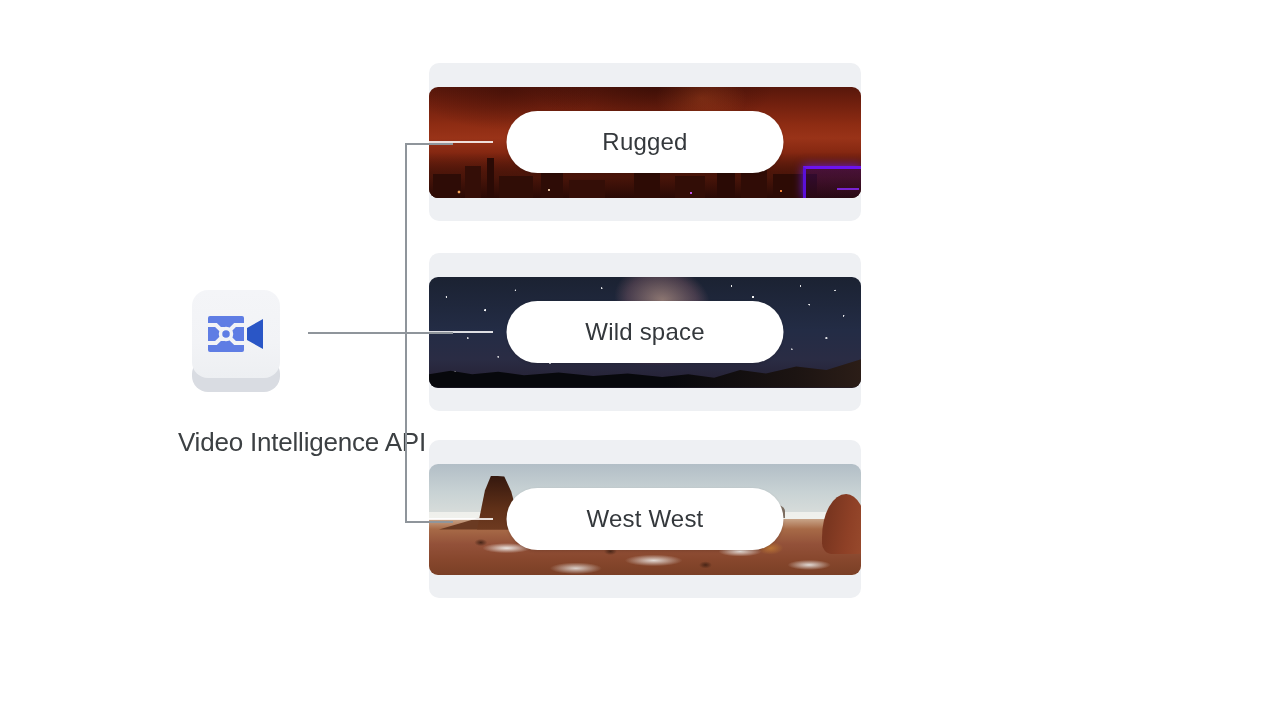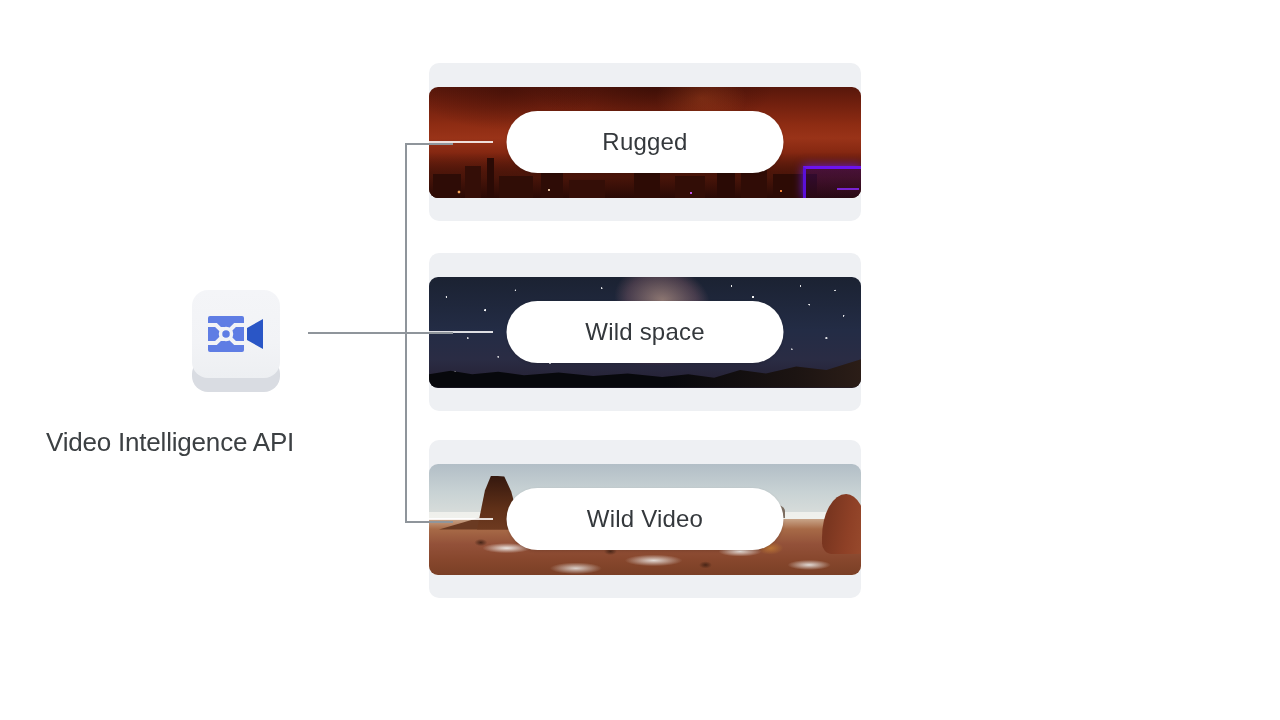--- a/index.html
+++ b/index.html
@@ -31,21 +31,21 @@
 
   
   .tile{position:absolute;left:192px;top:290px;width:88px;height:102px;}
   .tile-lip{position:absolute;left:0;right:0;bottom:0;height:34px;border-radius:16px;background:var(--tile-lip,#d9dce2);}
   .tile-face{
     position:absolute;left:0;top:0;width:88px;height:88px;border-radius:16px;
     background:linear-gradient(180deg,#f4f5f8 0%,var(--tile-face,#f2f3f6) 60%,#edeff2 100%);
     display:flex;align-items:center;justify-content:center;
   }
   .source-label{
-    position:absolute;left:46px;top:426px;width:380px;text-align:left;
+    position:absolute;left:46px;top:426px;width:380px;text-align:right;
     font-size:26px;line-height:32px;color:var(--label-text,#3c4043);letter-spacing:-0.2px;
   }
 
   
   .card{
     position:absolute;left:429px;width:432px;height:158px;border-radius:10px;
     background:var(--card-bg,#eef0f3);
     display:flex;align-items:center;justify-content:center;
   }
   .card-1{top:63px;} .card-2{top:253px;} .card-3{top:440px;}
@@ -229,18 +229,18 @@
   <div class="card card-3">
     <div class="card-img scene-west" title="desert butte and red rock formations with snow patches on the ground">
       <div class="west-haze"></div>
       <div class="west-ground"></div>
       <div class="butte-slope"></div>
       <div class="butte"></div>
       <div class="hill-mid"></div>
       <div class="rock-right"></div>
       <div class="img-line"></div>
       <div class="pill">
-        <span>Wild Video</span>
+        <span>West West</span>
       </div>
     </div>
   </div>
 
 </div>
 
 </body></html>

